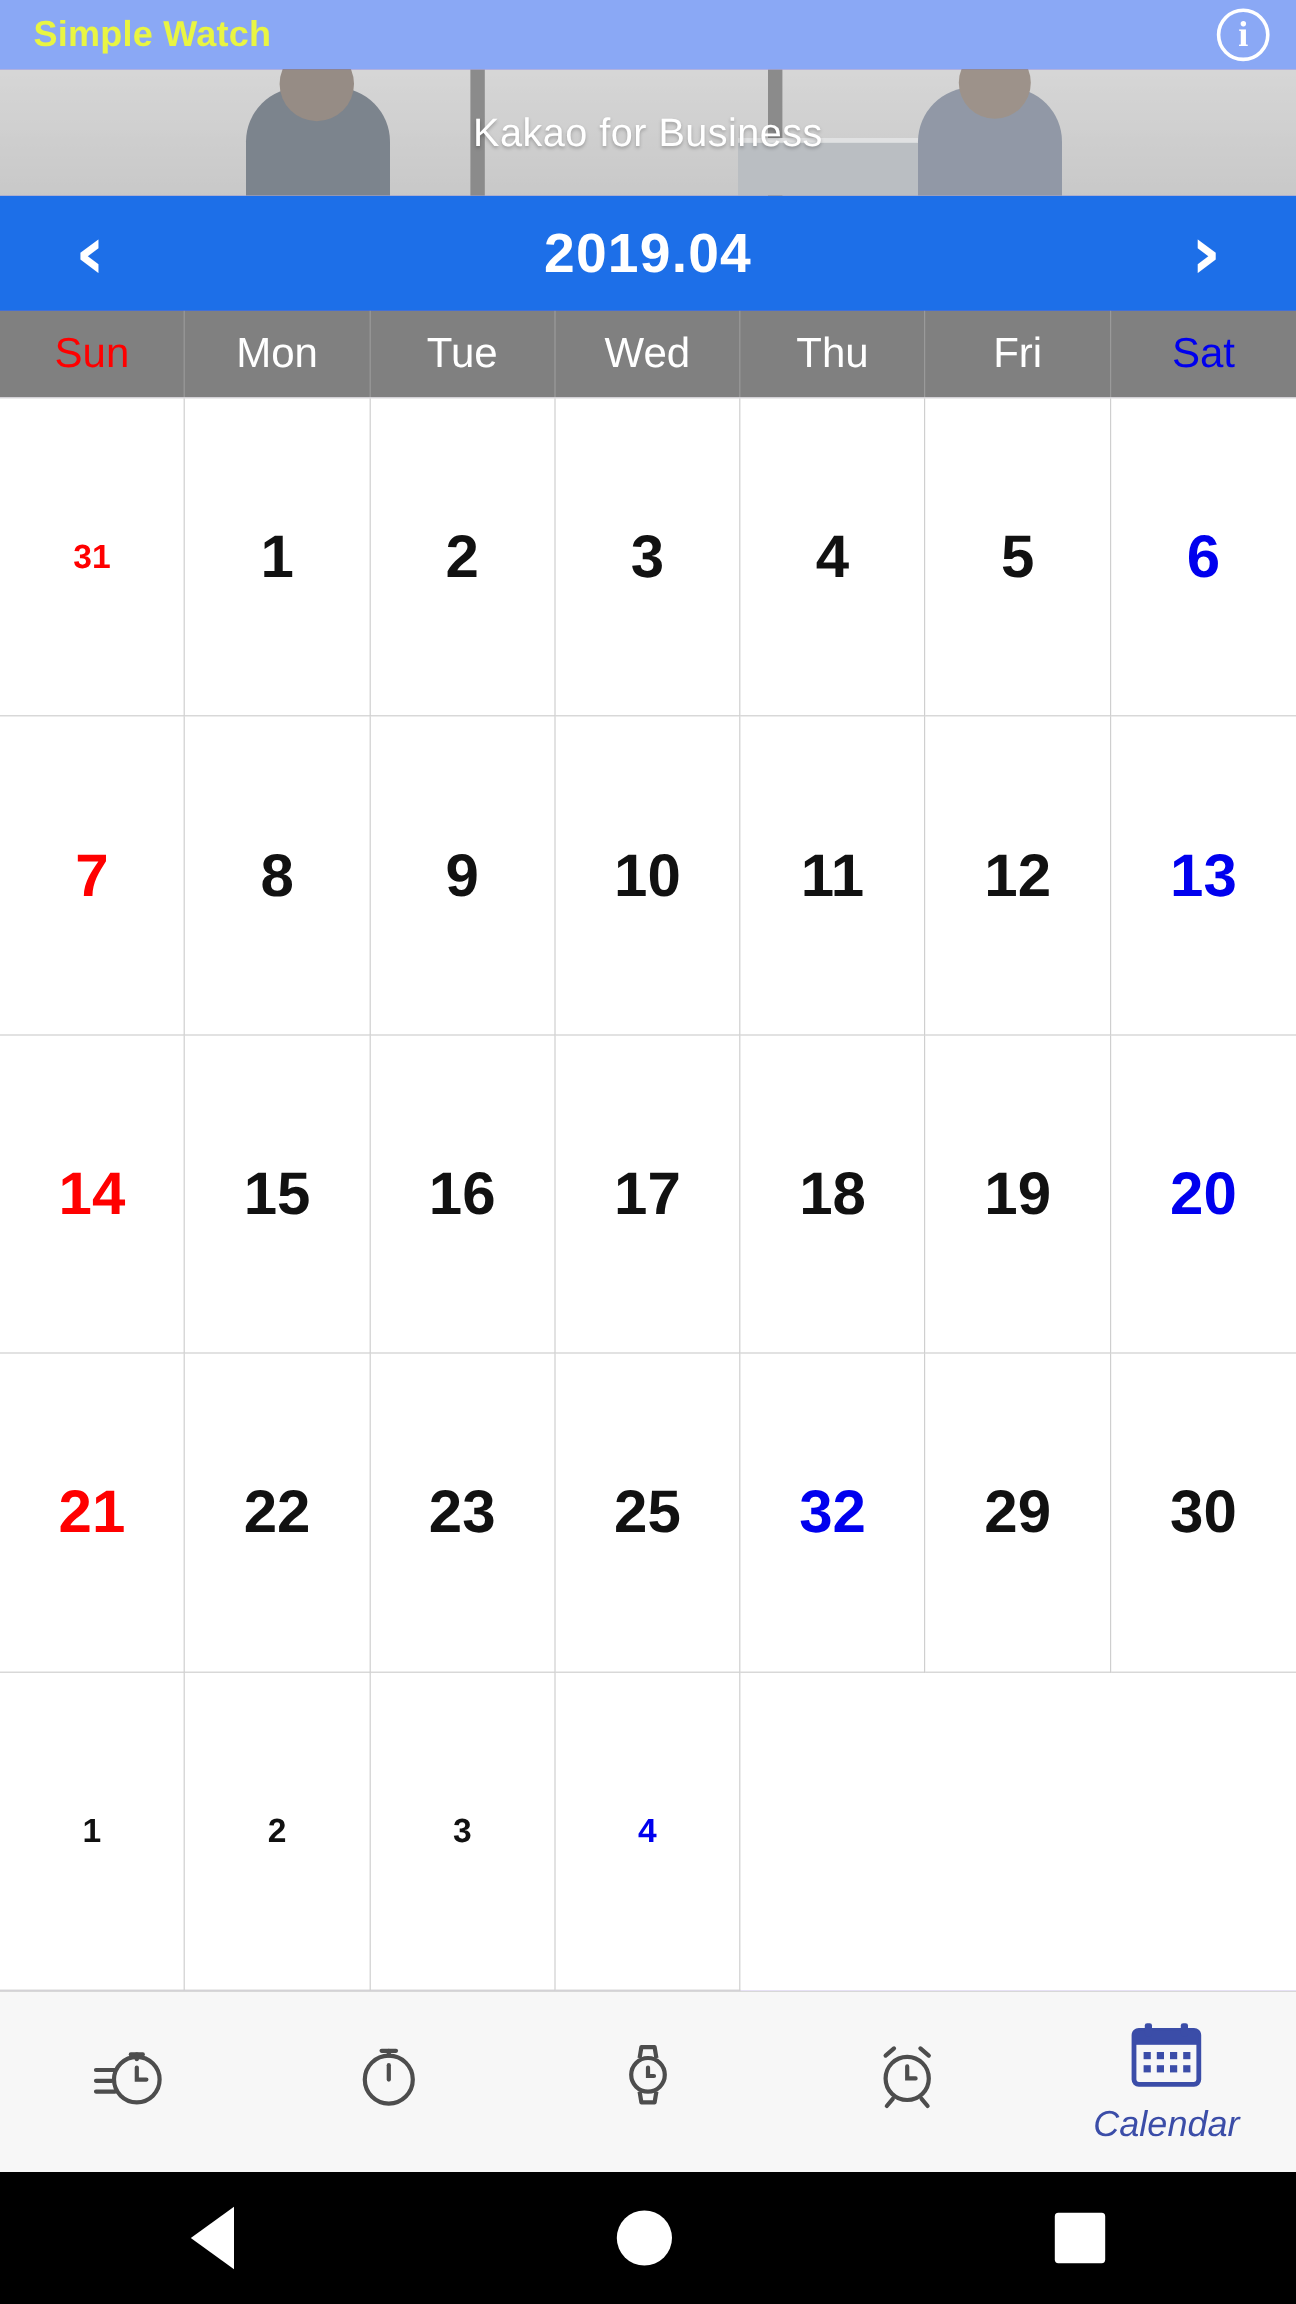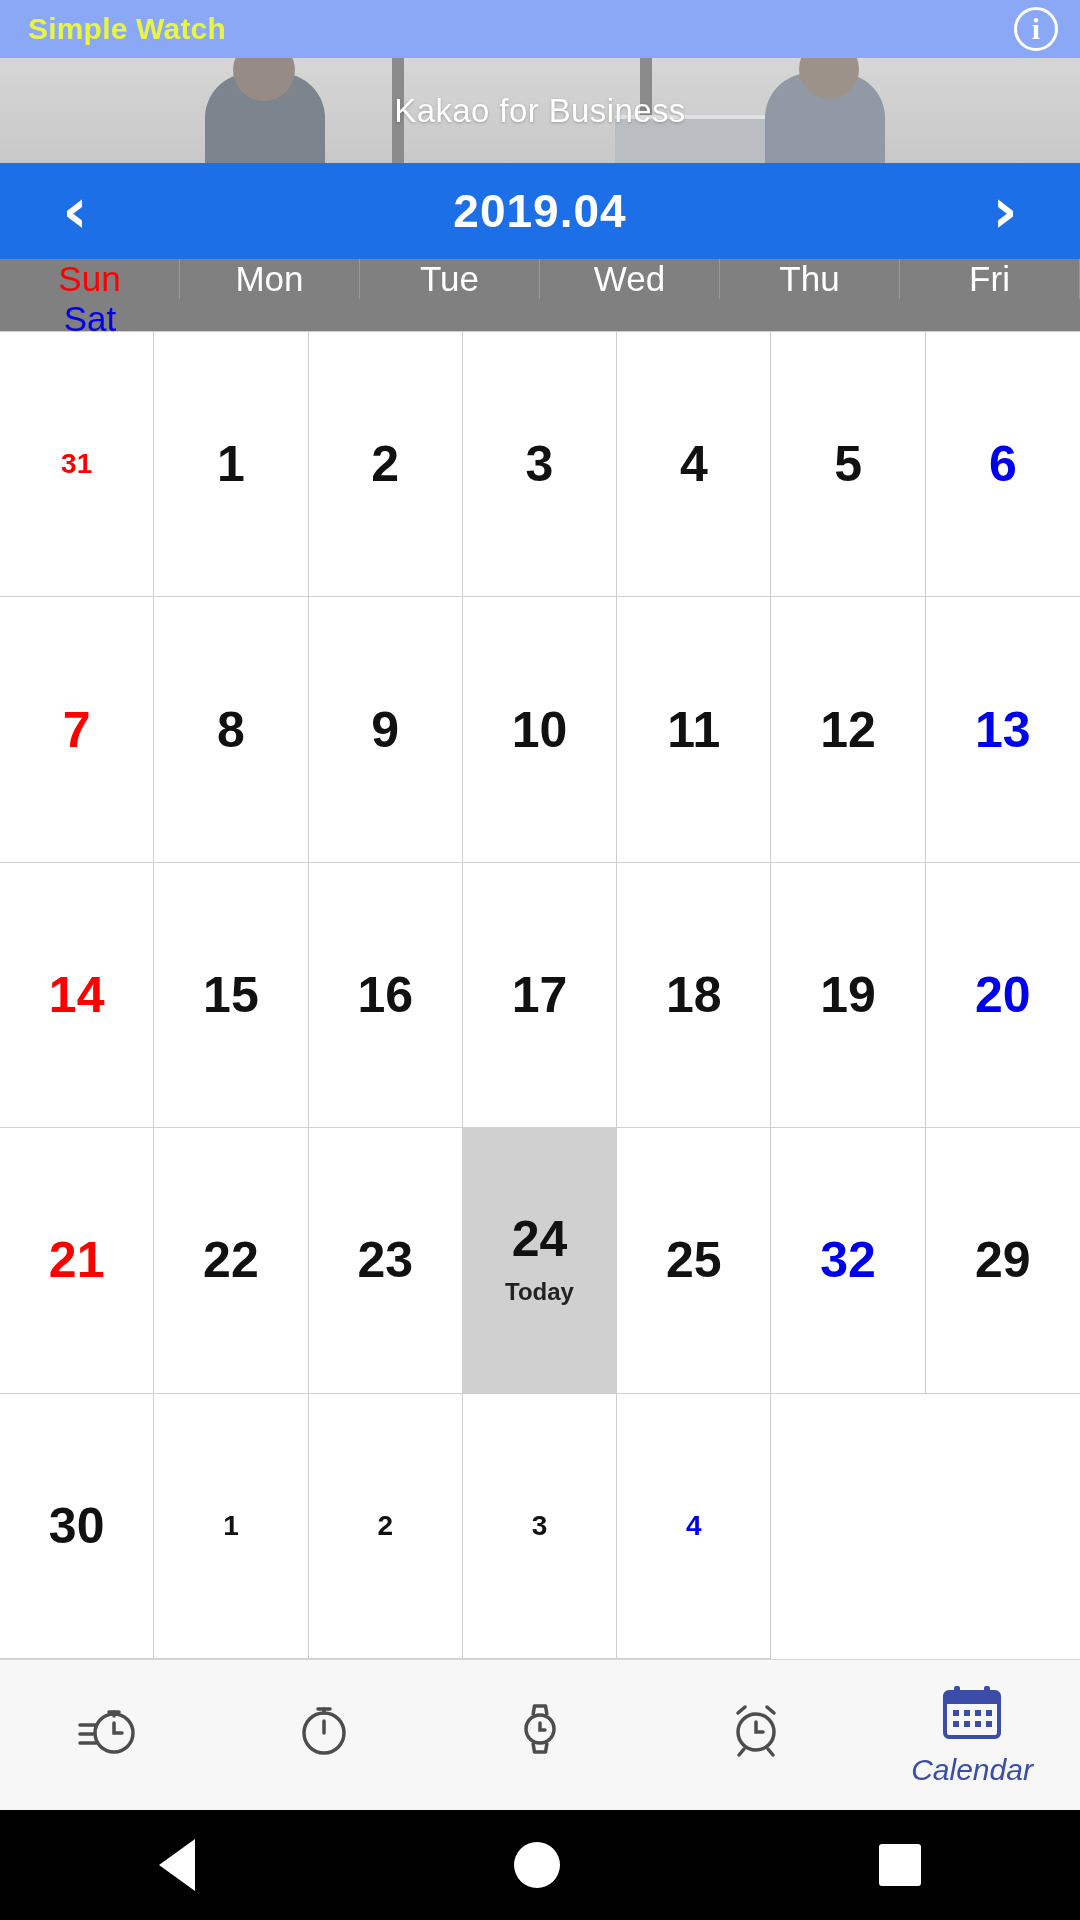--- a/index.html
+++ b/index.html
@@ -152,21 +152,21 @@
   .month-title {
     color: #ffffff;
     font-size: 46px;
     font-weight: bold;
     letter-spacing: 1px;
   }
 
   
   .weekdays {
     display: grid;
-    grid-template-columns: repeat(6, 1fr);
+    grid-template-columns: repeat(7, 1fr);
     height: 72px;
     background: #808080;
     flex: 0 0 auto;
   }
   .weekday {
     display: flex;
     align-items: center;
     justify-content: center;
     font-size: 35px;
     color: #ffffff;
@@ -366,24 +366,20 @@
         <div class="daynum sat">20</div>
       </div>
       <div class="cell">
         <div class="daynum sun">21</div>
       </div>
       <div class="cell">
         <div class="daynum">22</div>
       </div>
       <div class="cell">
         <div class="daynum">23</div>
-      </div>
-      <div class="cell today">
-        <div class="daynum">24</div>
-        <div class="today-label">Today</div>
       </div>
       <div class="cell">
         <div class="daynum">25</div>
       </div>
       <div class="cell">
         <div class="daynum sat">32</div>
       </div>
       <div class="cell">
         <div class="daynum">29</div>
       </div>

